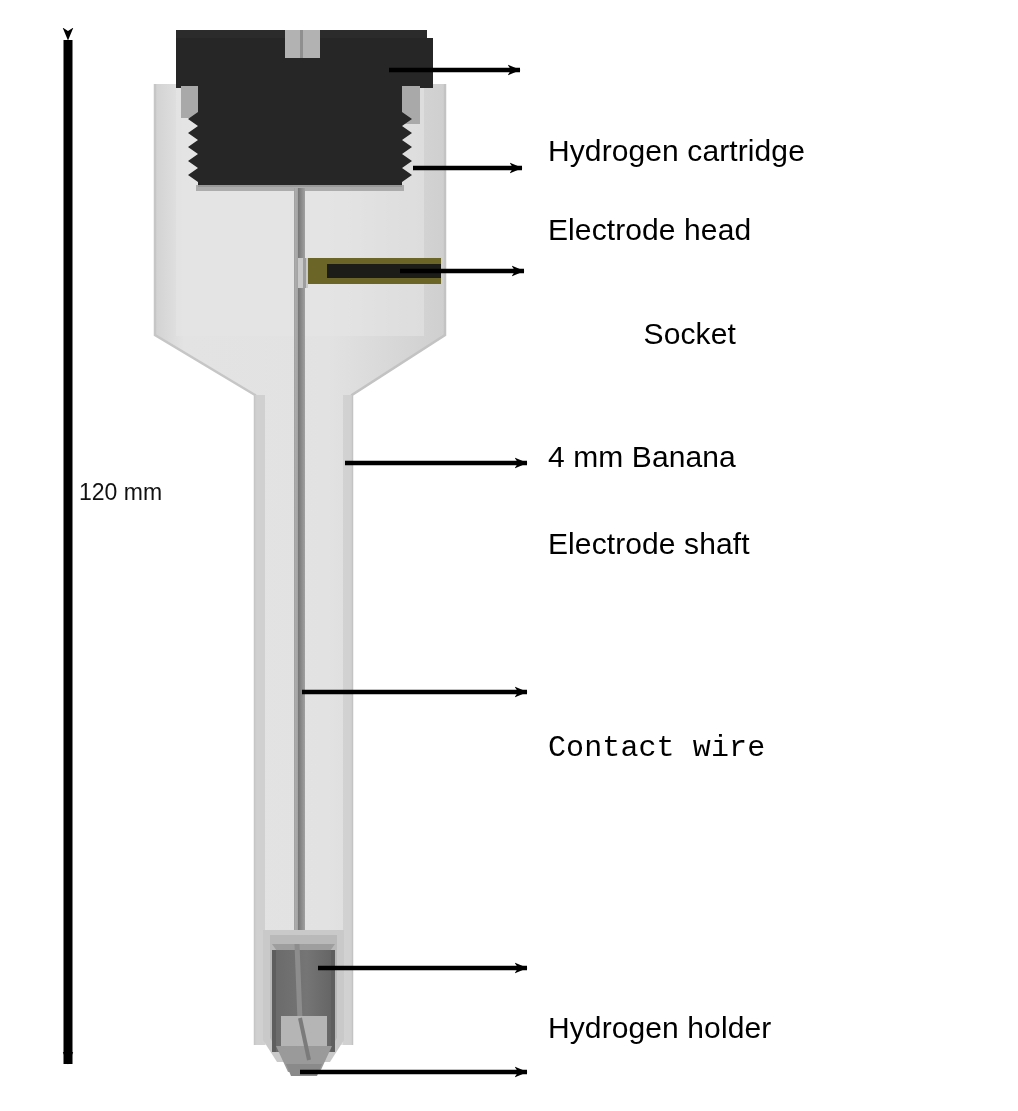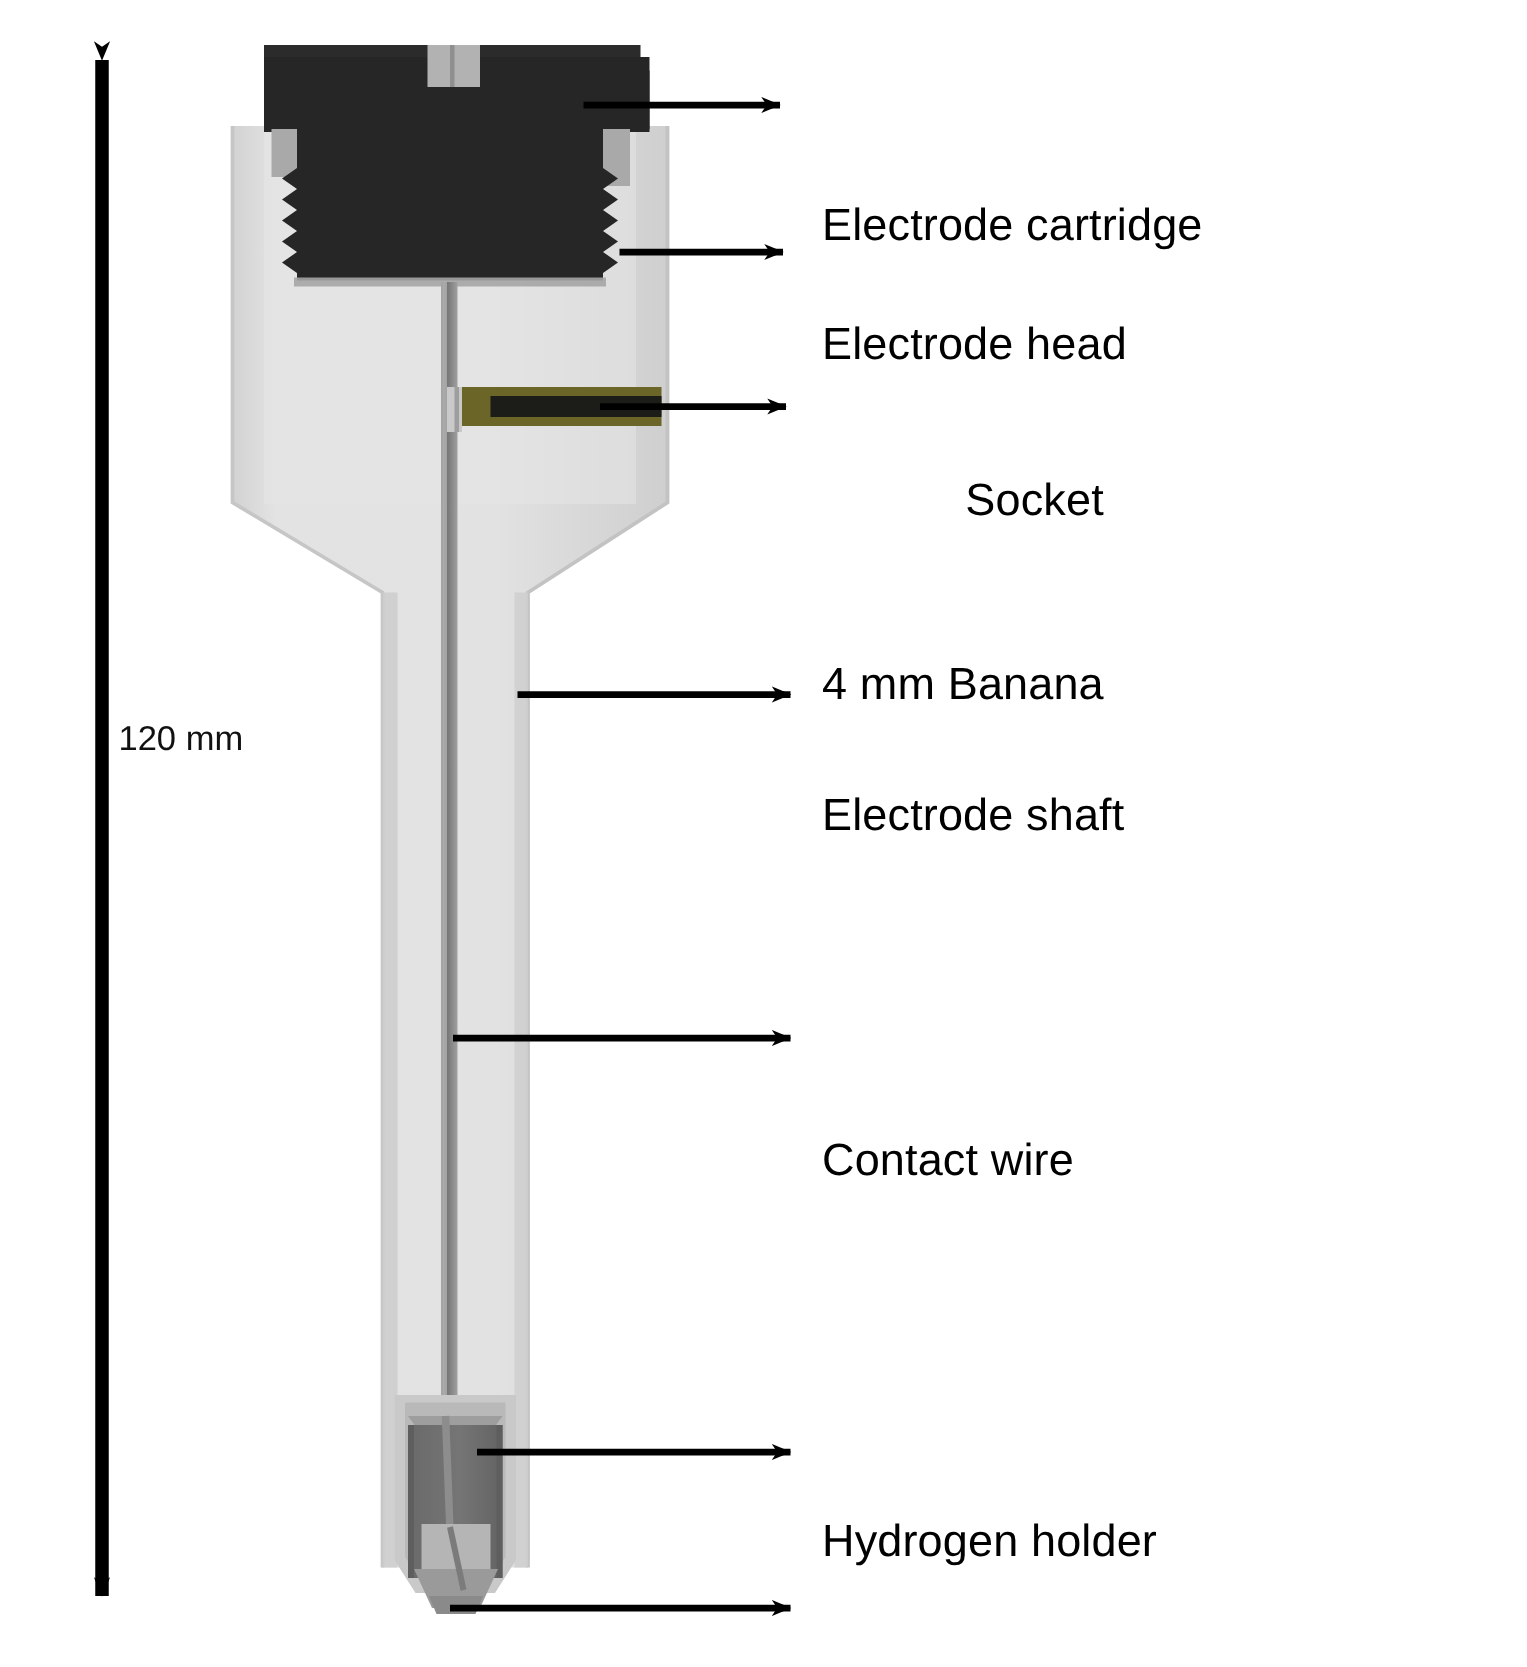--- a/index.html
+++ b/index.html
@@ -170,37 +170,37 @@
       <line x1="345" y1="463" x2="527" y2="463" marker-end="url(#arrowHead)"></line>
       <line x1="302" y1="692" x2="527" y2="692" marker-end="url(#arrowHead)"></line>
       <line x1="318" y1="968" x2="527" y2="968" marker-end="url(#arrowHead)"></line>
       <line x1="300" y1="1072" x2="527" y2="1072" marker-end="url(#arrowHead)"></line>
     </g>
   </svg>
 
   <div class="dim-label" style="left:79px; top:474px;">120 mm</div>
 
   <div class="label" style="left:548px; top:48px;">
-    <span class="lbl-line">Electrode cartridge</span>
+    <span class="lbl-line">Hydrogen cartridge</span>
   </div>
 
   <div class="label" style="left:548px; top:127px;">
     <span class="lbl-line">Electrode head</span>
   </div>
 
   <div class="label" style="left:548px; top:231px;text-align:right;">
     <span class="lbl-line">Socket</span>
     <span class="lbl-line">4 mm Banana</span>
   </div>
 
   <div class="label" style="left:548px; top:441px;">
     <span class="lbl-line">Electrode shaft</span>
   </div>
 
-  <div class="label" style="left:548px; top:671px;">
+  <div class="label" style="left:548px; top:646px;font-family:Liberation Mono, monospace;">
     <span class="lbl-line">Contact wire</span>
   </div>
 
   <div class="label" style="left:548px; top:925px;">
     <span class="lbl-line">Hydrogen holder</span>
     
   </div>
 
   <div class="label" style="left:548px; top:1050px;">
     

